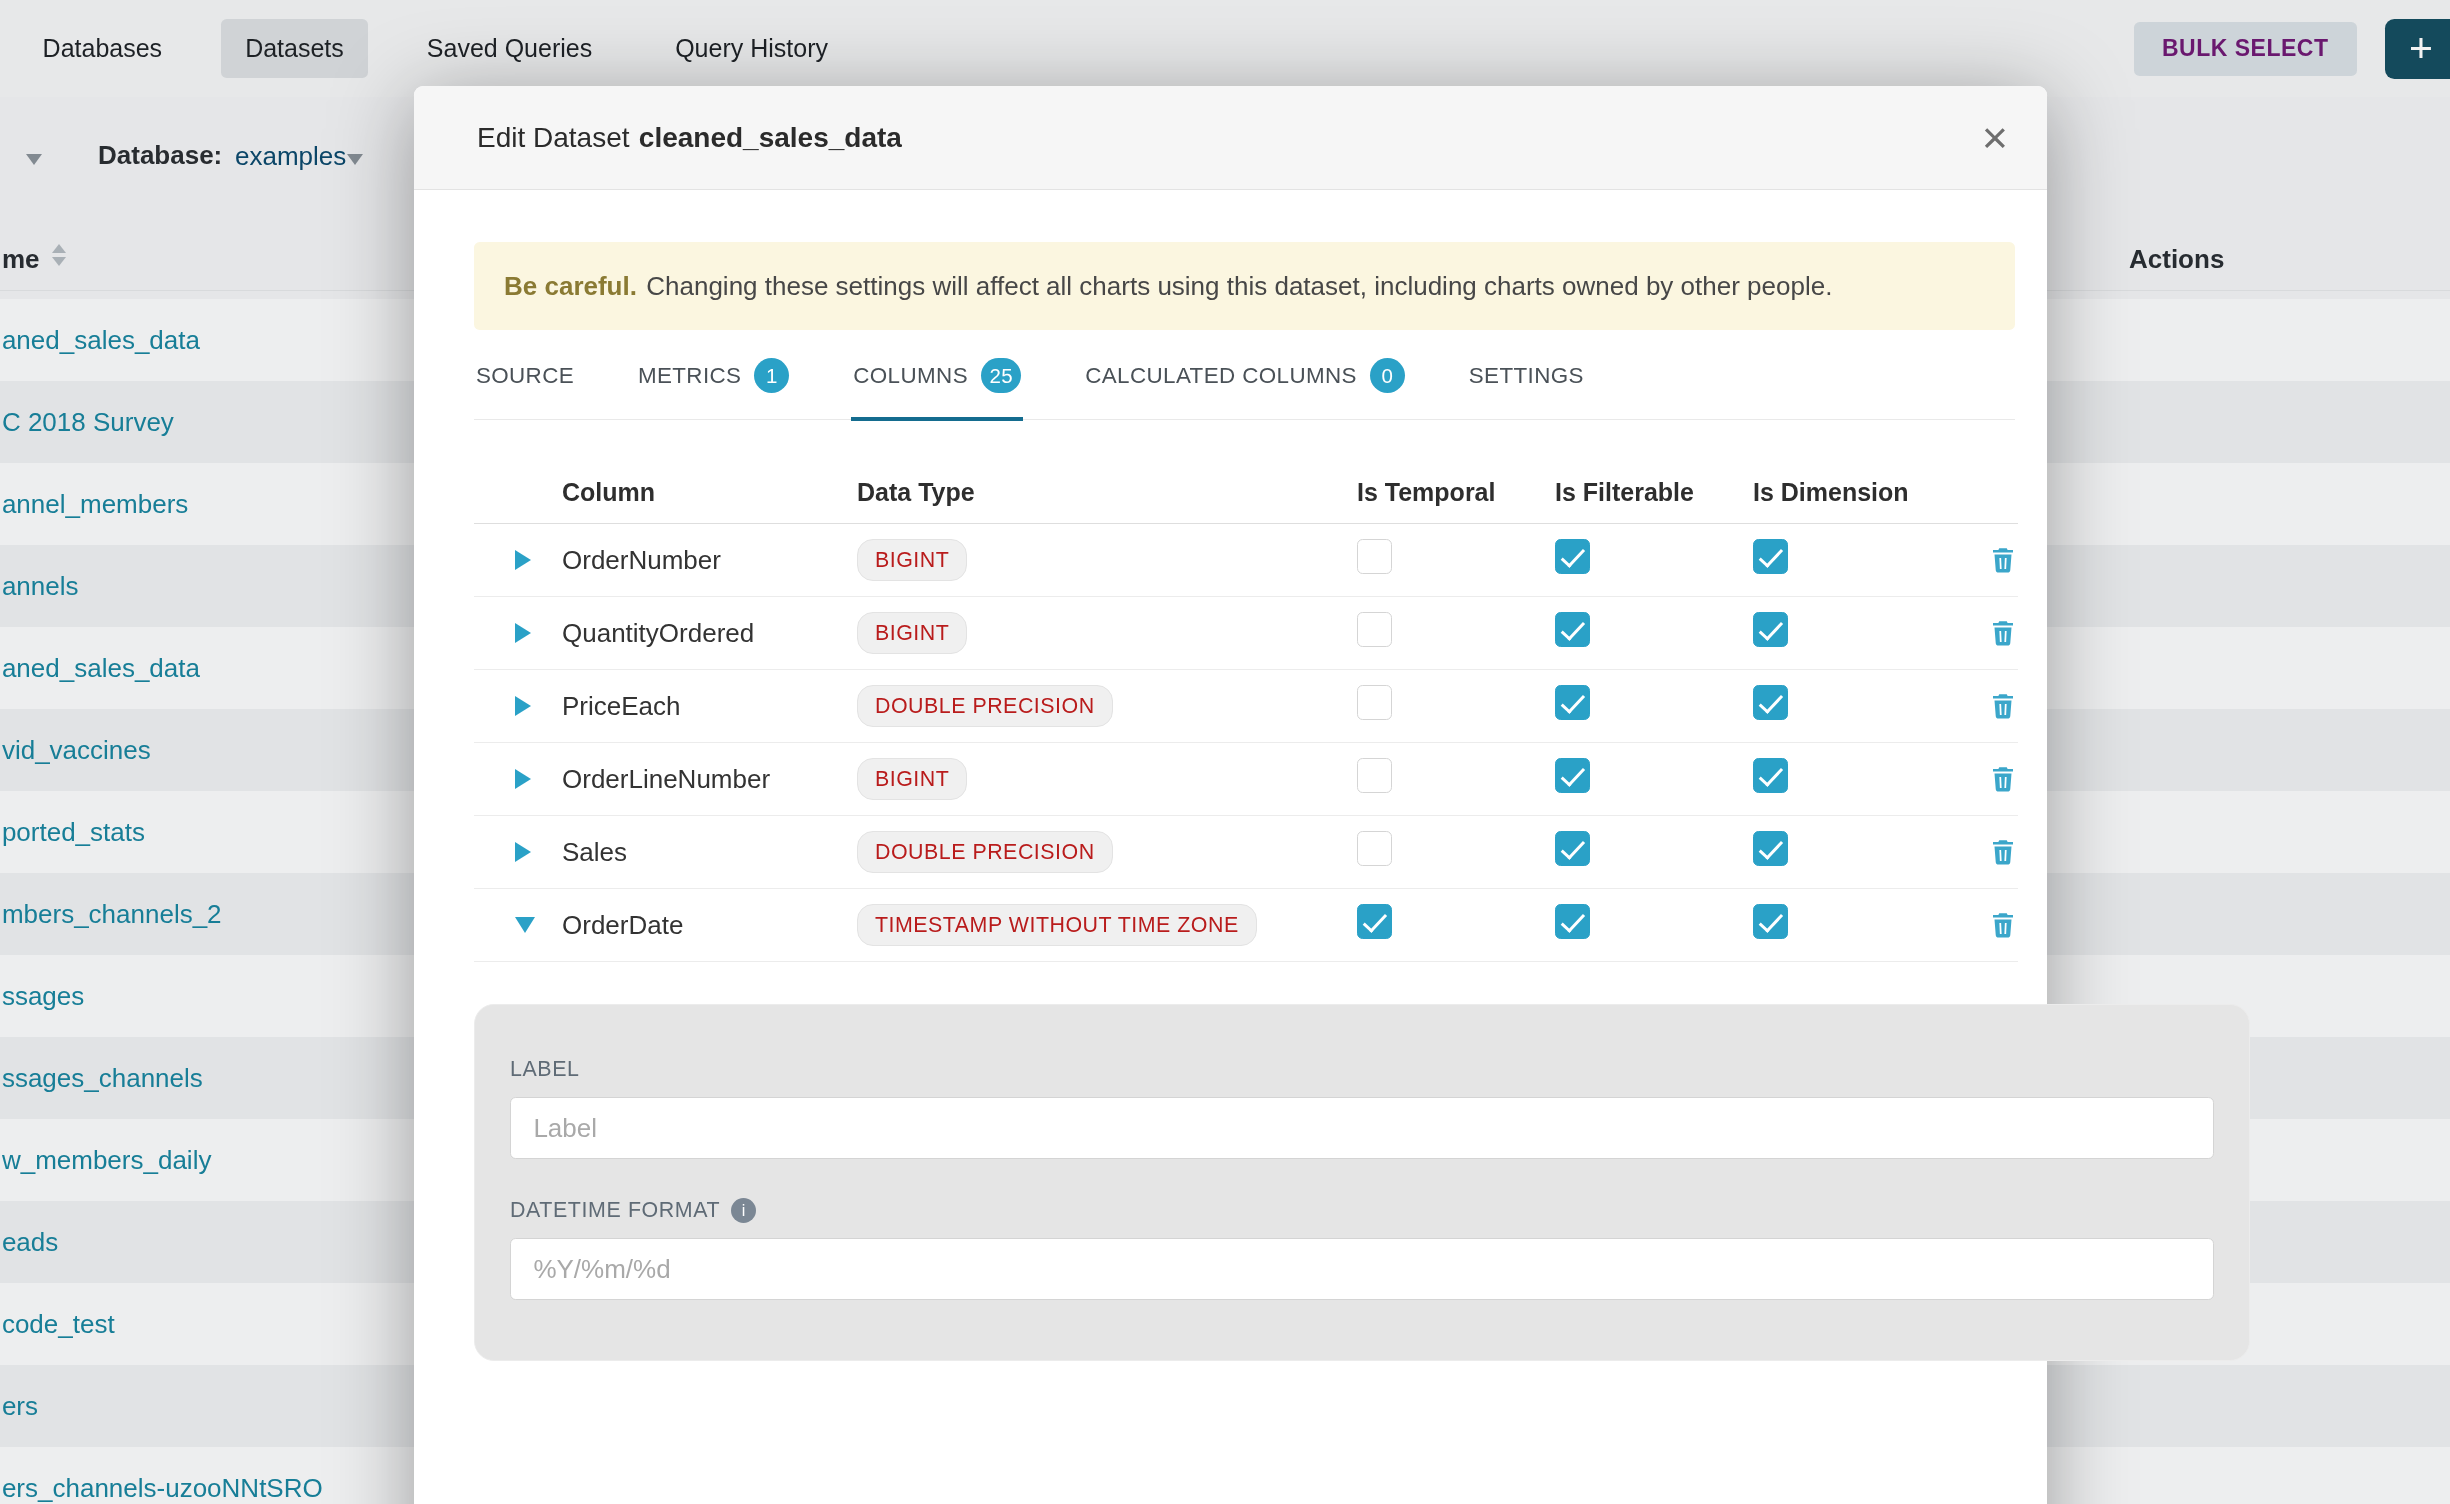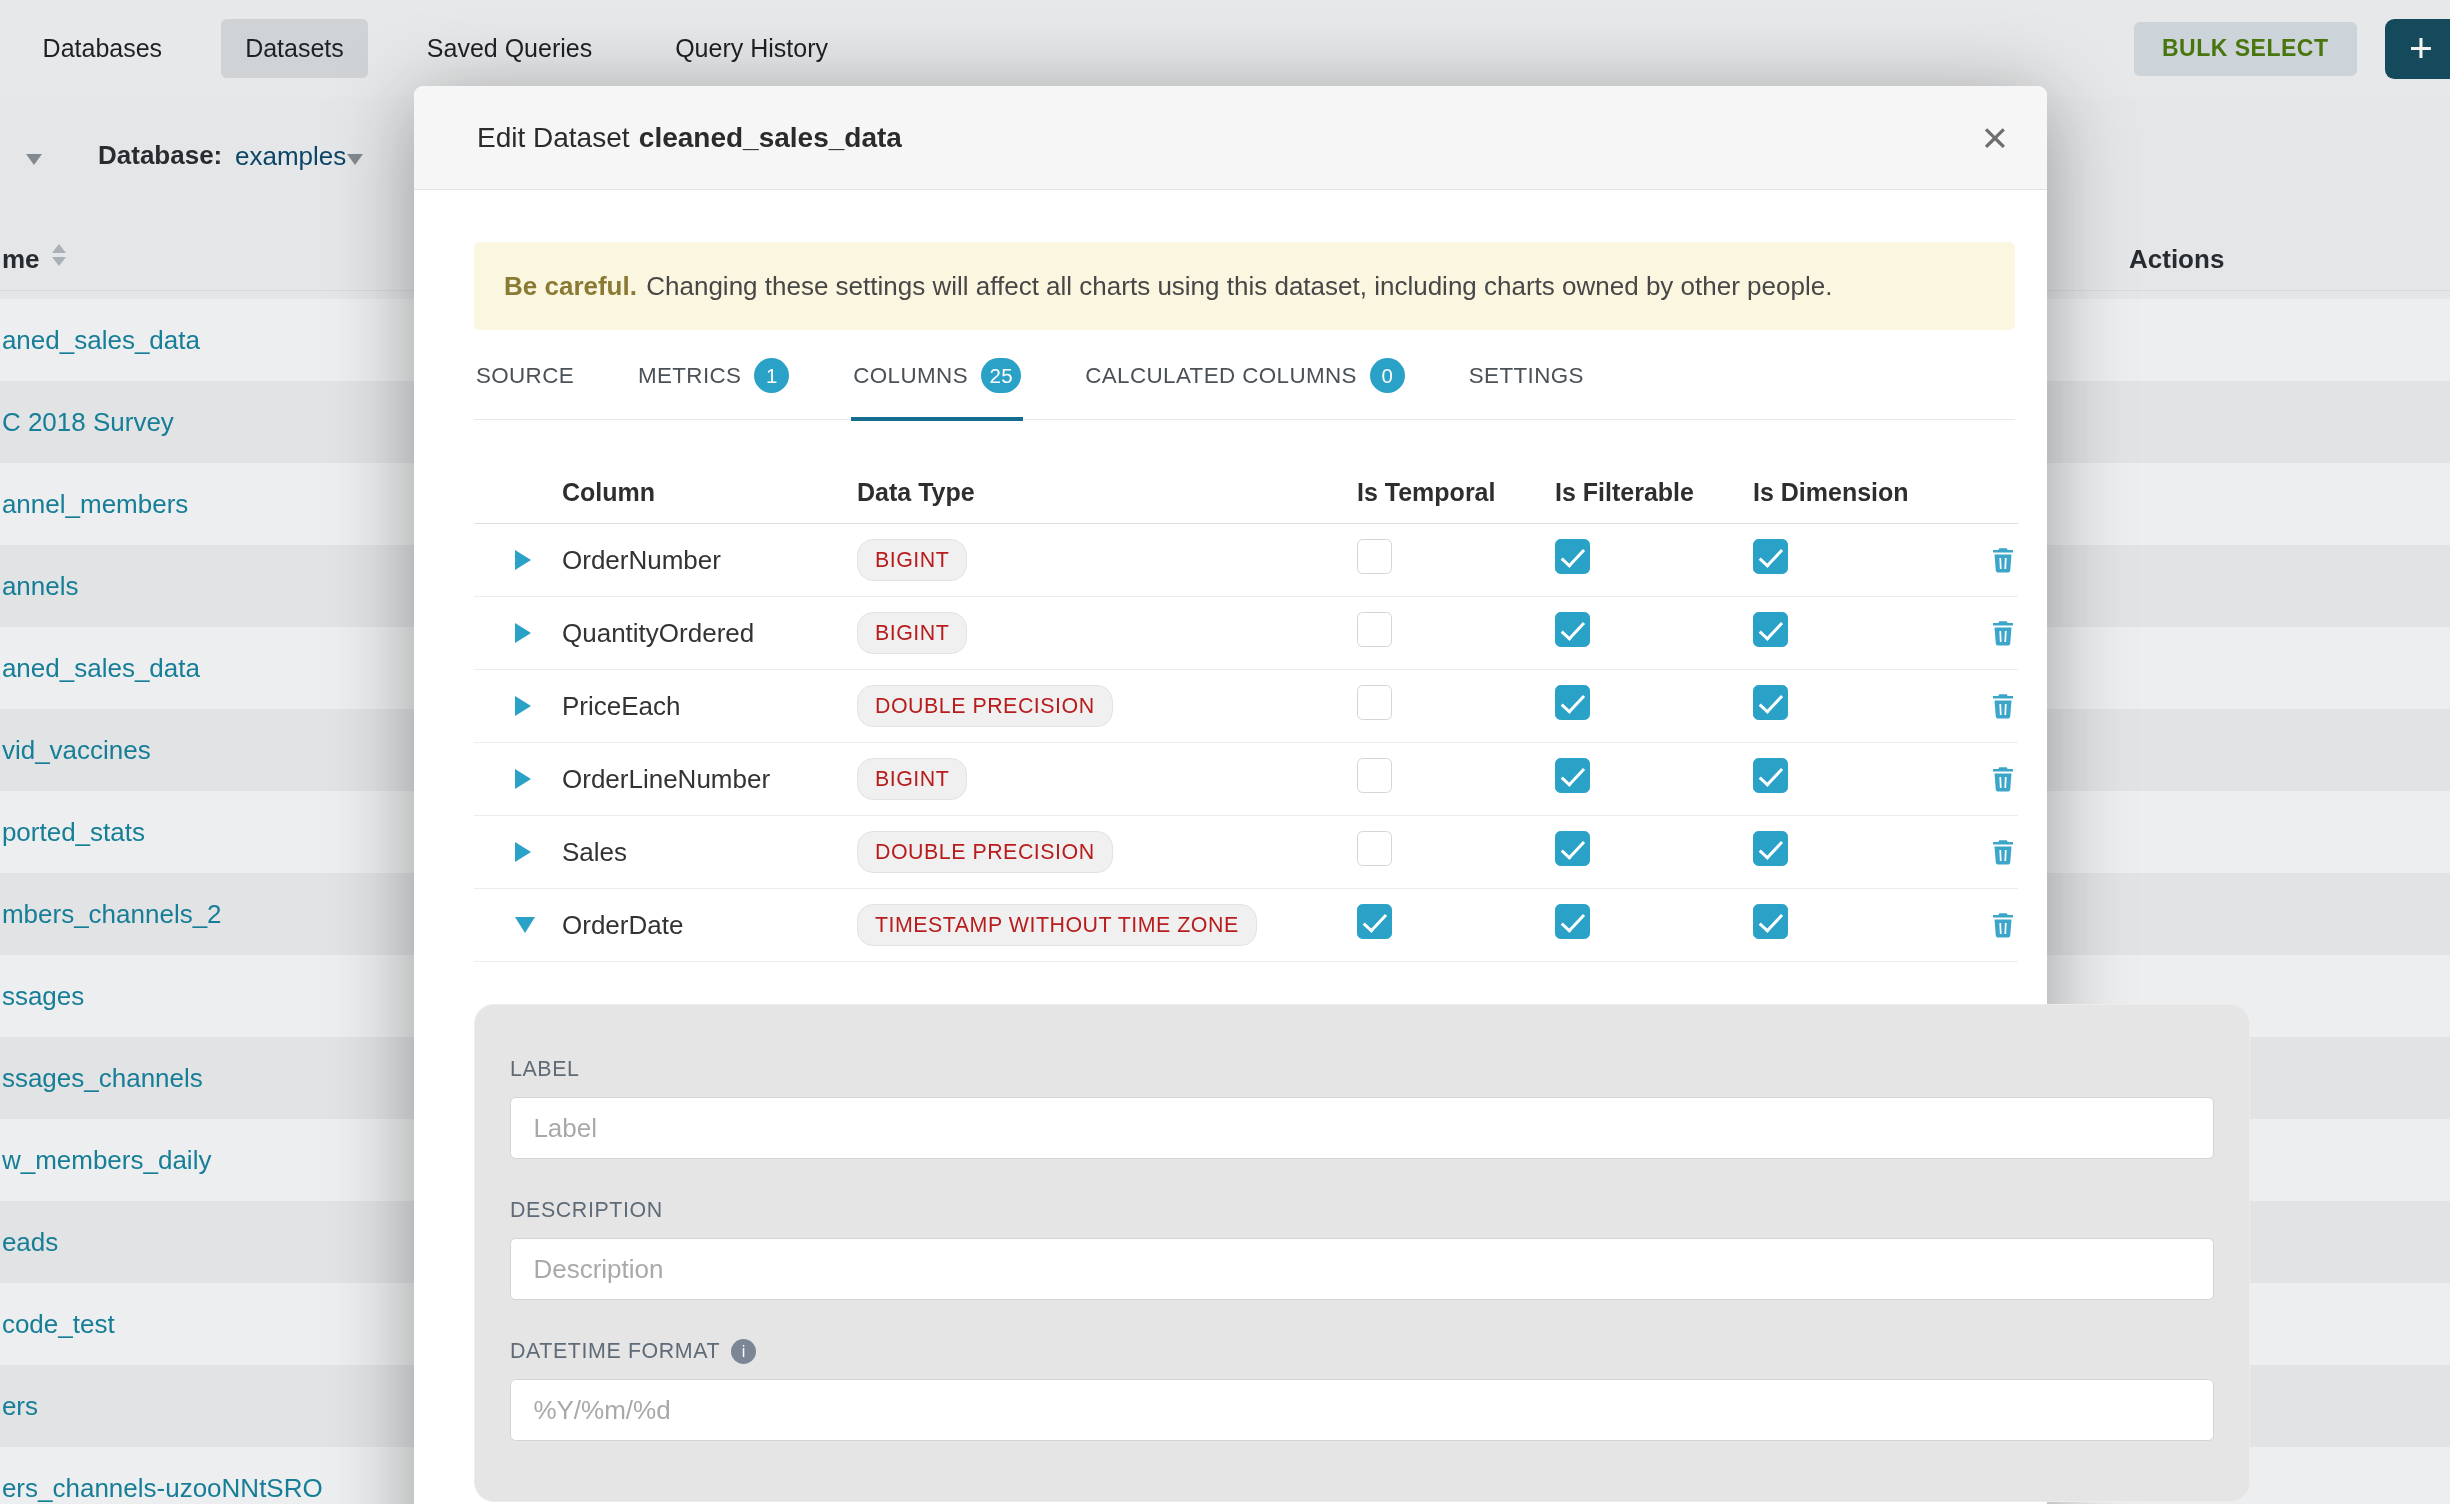--- a/index.html
+++ b/index.html
@@ -8,21 +8,21 @@
     font-family:"Liberation Sans","DejaVu Sans",sans-serif;
     background:#f2f3f5; color:#2b2f33; position:relative;
   }
 
   
   .topnav{position:absolute;top:0;left:0;right:0;height:97px;display:flex;align-items:center;background:#f4f5f6;}
   .nav-items{display:flex;padding-left:18.6px;}
   .nav-item{font-size:25px;color:#1f2328;padding:15px 24px;margin-right:35px;border-radius:5.6px;cursor:pointer;white-space:nowrap;}
   .nav-item.active{background:#dcdfe2;}
   .nav-right{margin-left:auto;display:flex;align-items:center;gap:28px;}
-  .btn-bulk{height:54px;padding:0 28px;background:#d9e0e5;color:#4d7c0f;font-size:23px;font-weight:700;letter-spacing:0.5px;border:none;border-radius:5.6px;font-family:inherit;}
+  .btn-bulk{height:54px;padding:0 28px;background:#d9e0e5;color:#701a75;font-size:23px;font-weight:700;letter-spacing:0.5px;border:none;border-radius:5.6px;font-family:inherit;}
   .btn-add{height:60px;width:73px;background:#164e61;color:#fff;font-size:41px;line-height:1;border:none;border-radius:9.3px;margin-right:-7.5px;font-family:inherit;}
 
   .filterbar{position:absolute;top:127px;left:0;right:0;height:60px;}
   .filterbar .lcaret{position:absolute;left:26px;top:24px;}
   .caret-down-sm{display:inline-block;width:0;height:0;border-left:8.4px solid transparent;border-right:8.4px solid transparent;border-top:11.2px solid #8a9299;}
   .db-label{position:absolute;left:98px;top:13px;font-size:26px;font-weight:700;color:#2b2f33;}
   .db-value{position:absolute;left:235px;top:14px;font-size:26px;color:#0c4a6e;}
   .filterbar .vcaret{position:absolute;left:347px;top:24px;}
 
   .list-header{position:absolute;top:229px;left:0;right:0;height:62px;border-bottom:0.9px solid #e4e6e8;}
@@ -328,26 +328,20 @@
 
     <div class="detail">
       <div class="field">
         <label>
             <span>LABEL</span>
           </label>
         <input type="text" placeholder="Label" style="">
       </div>
       <div class="field">
         <label>
-            <span>DESCRIPTION</span>
-          </label>
-        <input type="text" placeholder="Description" style="">
-      </div>
-      <div class="field">
-        <label>
             <span>DATETIME FORMAT</span>
             <span class="info"></span>
           </label>
         <input type="text" placeholder="%Y/%m/%d" style="">
       </div>
     </div>
   </div>
 </div>
 
 

